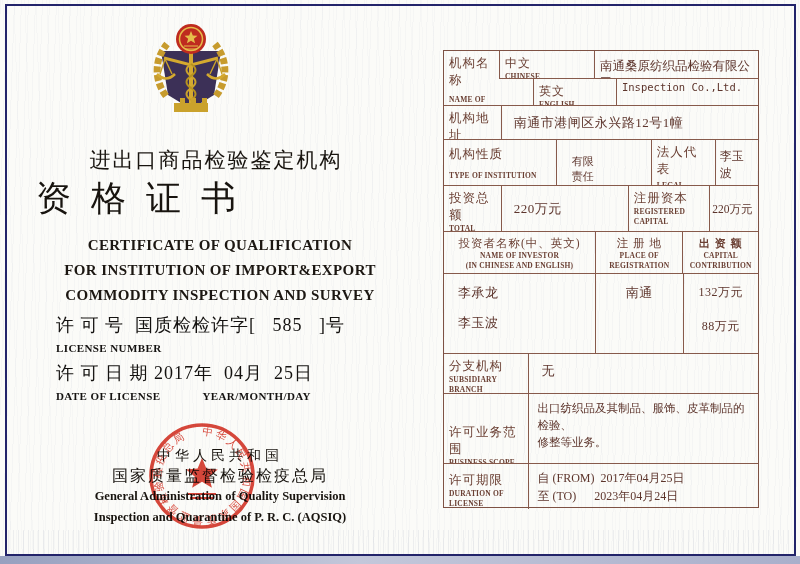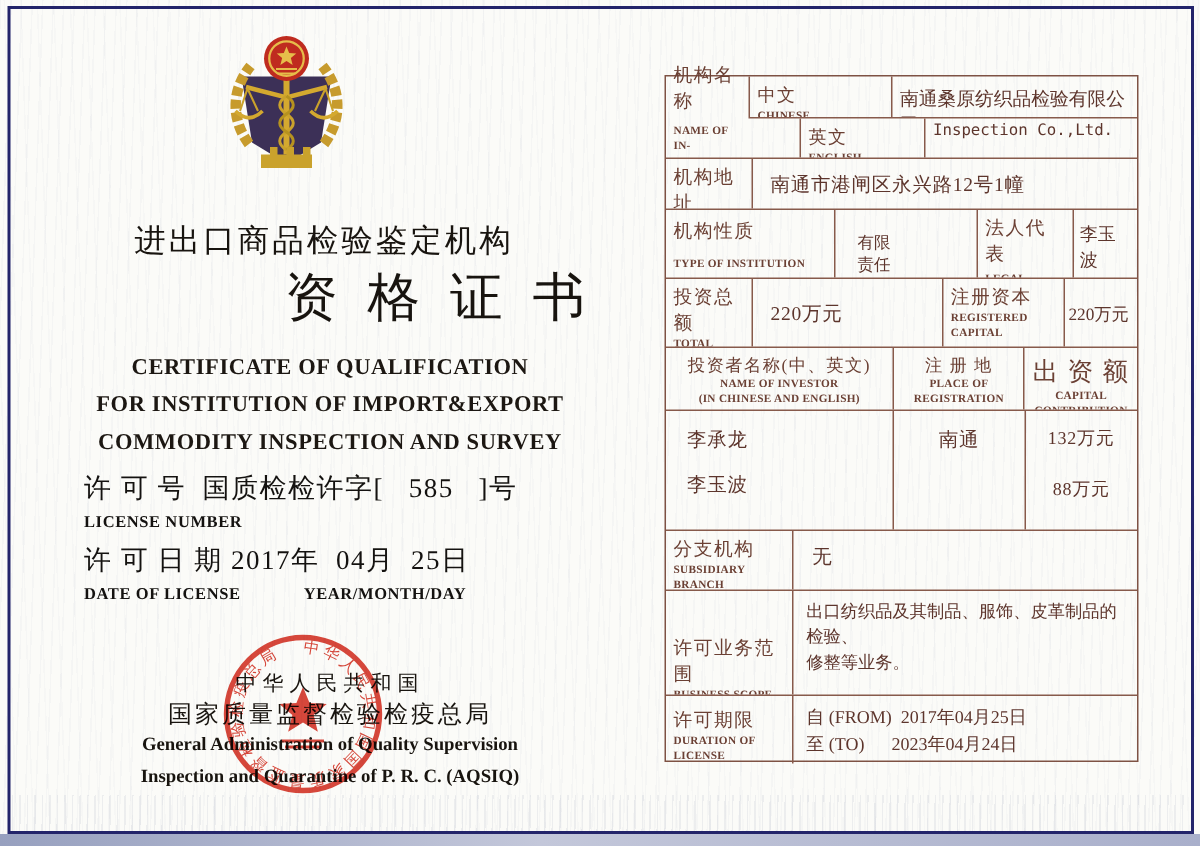--- a/index.html
+++ b/index.html
@@ -16,21 +16,21 @@
   .bottom-strip { position:absolute; left:0; right:0; bottom:0; height:8px;
     background:linear-gradient(90deg,#97a0bf,#c3c7da 45%,#a9afcb); }
   .texture-band { position:absolute; left:8px; right:8px; bottom:10px; height:24px;
     background-image:repeating-linear-gradient(91deg, rgba(120,130,160,0.16) 0 1px, transparent 1px 5px);
     opacity:.7; }
   .abs { position:absolute; }
 
   
   .title-cn-small { top:146px; left:30px; width:372px; text-align:center;
     font-size:21px; letter-spacing:2px; color:#18140f; }
-  .title-cn-large { top:175px; left:38px; width:372px; text-align:right; padding-left:18px;
+  .title-cn-large { top:175px; left:18px; width:372px; text-align:left; padding-left:18px;
     font-size:35px; letter-spacing:20px; color:#18140f; }
   .title-en { left:30px; width:380px; text-align:center; font-weight:bold;
     font-size:15px; color:#1c1712; letter-spacing:.4px; }
   .lic { left:56px; color:#141210; white-space:pre; }
   .lic-cn { font-size:18px; letter-spacing:1px; }
   .lic-en { font-size:11px; font-weight:bold; letter-spacing:.4px; }
   .issuer { left:25px; width:390px; text-align:center; color:#18140f; }
   .issuer-en { font-weight:bold; font-size:12.5px; }
 
   
@@ -104,21 +104,21 @@
     <circle cx="54" cy="54" r="51" fill="none" stroke="#d63426" stroke-width="3.6"></circle>
     <text font-size="10.5" fill="#d63426" letter-spacing="2.2" font-family="Liberation Serif, DejaVu Serif, serif">
       <textPath href="#sealring">中华人民共和国国家质量监督检验检疫总局</textPath>
     </text>
     <path d="M54 36 l4.4 10.6 11.4 0.8 -8.7 7.3 2.8 11.1 -9.9-6.1 -9.9 6.1 2.8-11.1 -8.7-7.3 11.4-0.8 z" fill="#d63426"></path>
     <path d="M40 72 h28 M42 76 h24" stroke="#d63426" stroke-width="2"></path>
   </svg>
 
   <div class="abs cert-table">
 
-    <div class="row" style="height:54px;align-items:flex-end;">
+    <div class="row" style="height:54px;">
       <div class="cell pad" style="width:57px;">
         <div class="lbl-cn">机构名称</div>
         <div class="lbl-en" style="margin-top:6px;">NAME OF IN-</div>
 
       </div>
       <div style="width:259px; display:flex; flex-direction:column;">
         <div style="display:flex; height:27px;">
           <div class="cell pad" style="width:95px; border-left:1px solid #875a4b;">
             <div class="lbl-cn" style="font-size:12px;">中文</div>
             <div class="lbl-en">CHINESE</div>
@@ -191,21 +191,21 @@
         <div class="lbl-cn" style="font-size:11.5px;">投资者名称(中、英文)</div>
         <div class="lbl-en">NAME OF INVESTOR</div>
         <div class="lbl-en">(IN CHINESE AND ENGLISH)</div>
       </div>
       <div class="cell hdr" style="width:88px; padding-top:4px;">
         <div class="lbl-cn" style="font-size:11.5px;">注 册 地</div>
         <div class="lbl-en">PLACE  OF</div>
         <div class="lbl-en">REGISTRATION</div>
       </div>
       <div class="cell hdr" style="width:76px; padding-top:4px;">
-        <div class="lbl-cn" style="font-size:17px;">出 资 额</div>
+        <div class="lbl-cn" style="font-size:11px;font-weight:bold;">出 资 额</div>
         <div class="lbl-en">CAPITAL</div>
         <div class="lbl-en">CONTRIBUTION</div>
       </div>
     </div>
 
     <div class="row" style="height:80px;">
       <div class="cell" style="width:152px; padding:10px 0 0 14px;">
         <div class="val-cn">李承龙</div>
         <div class="val-cn" style="margin-top:12px;">李玉波</div>
       </div>

